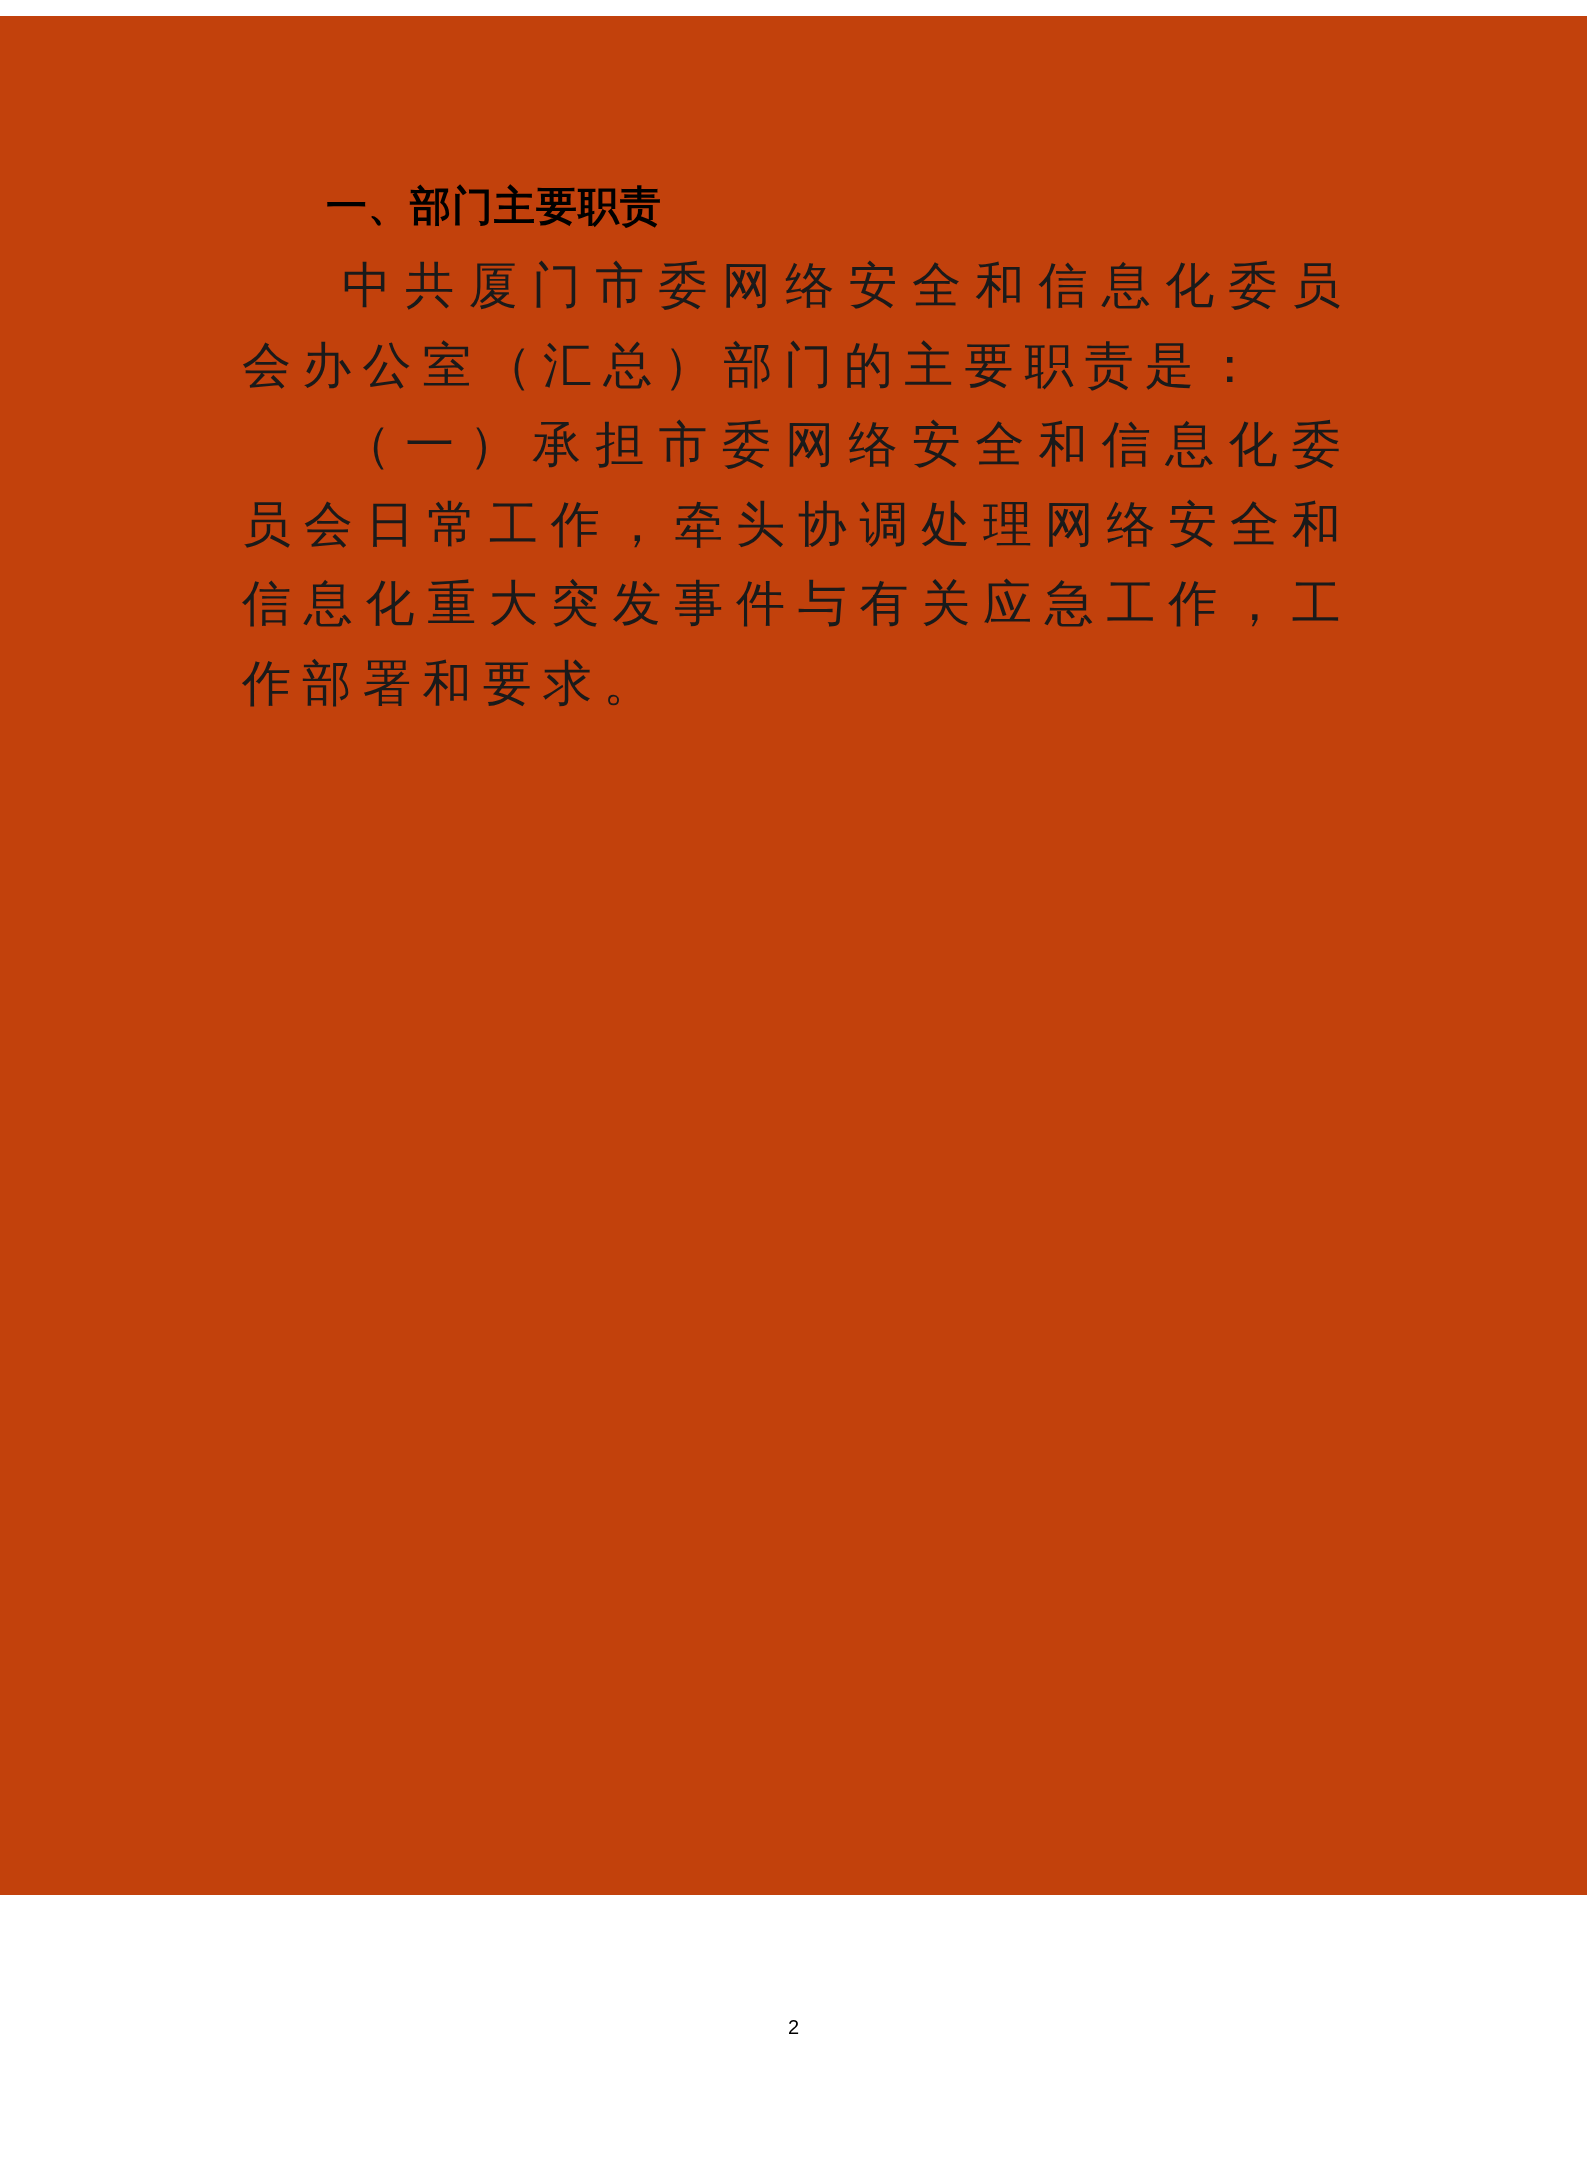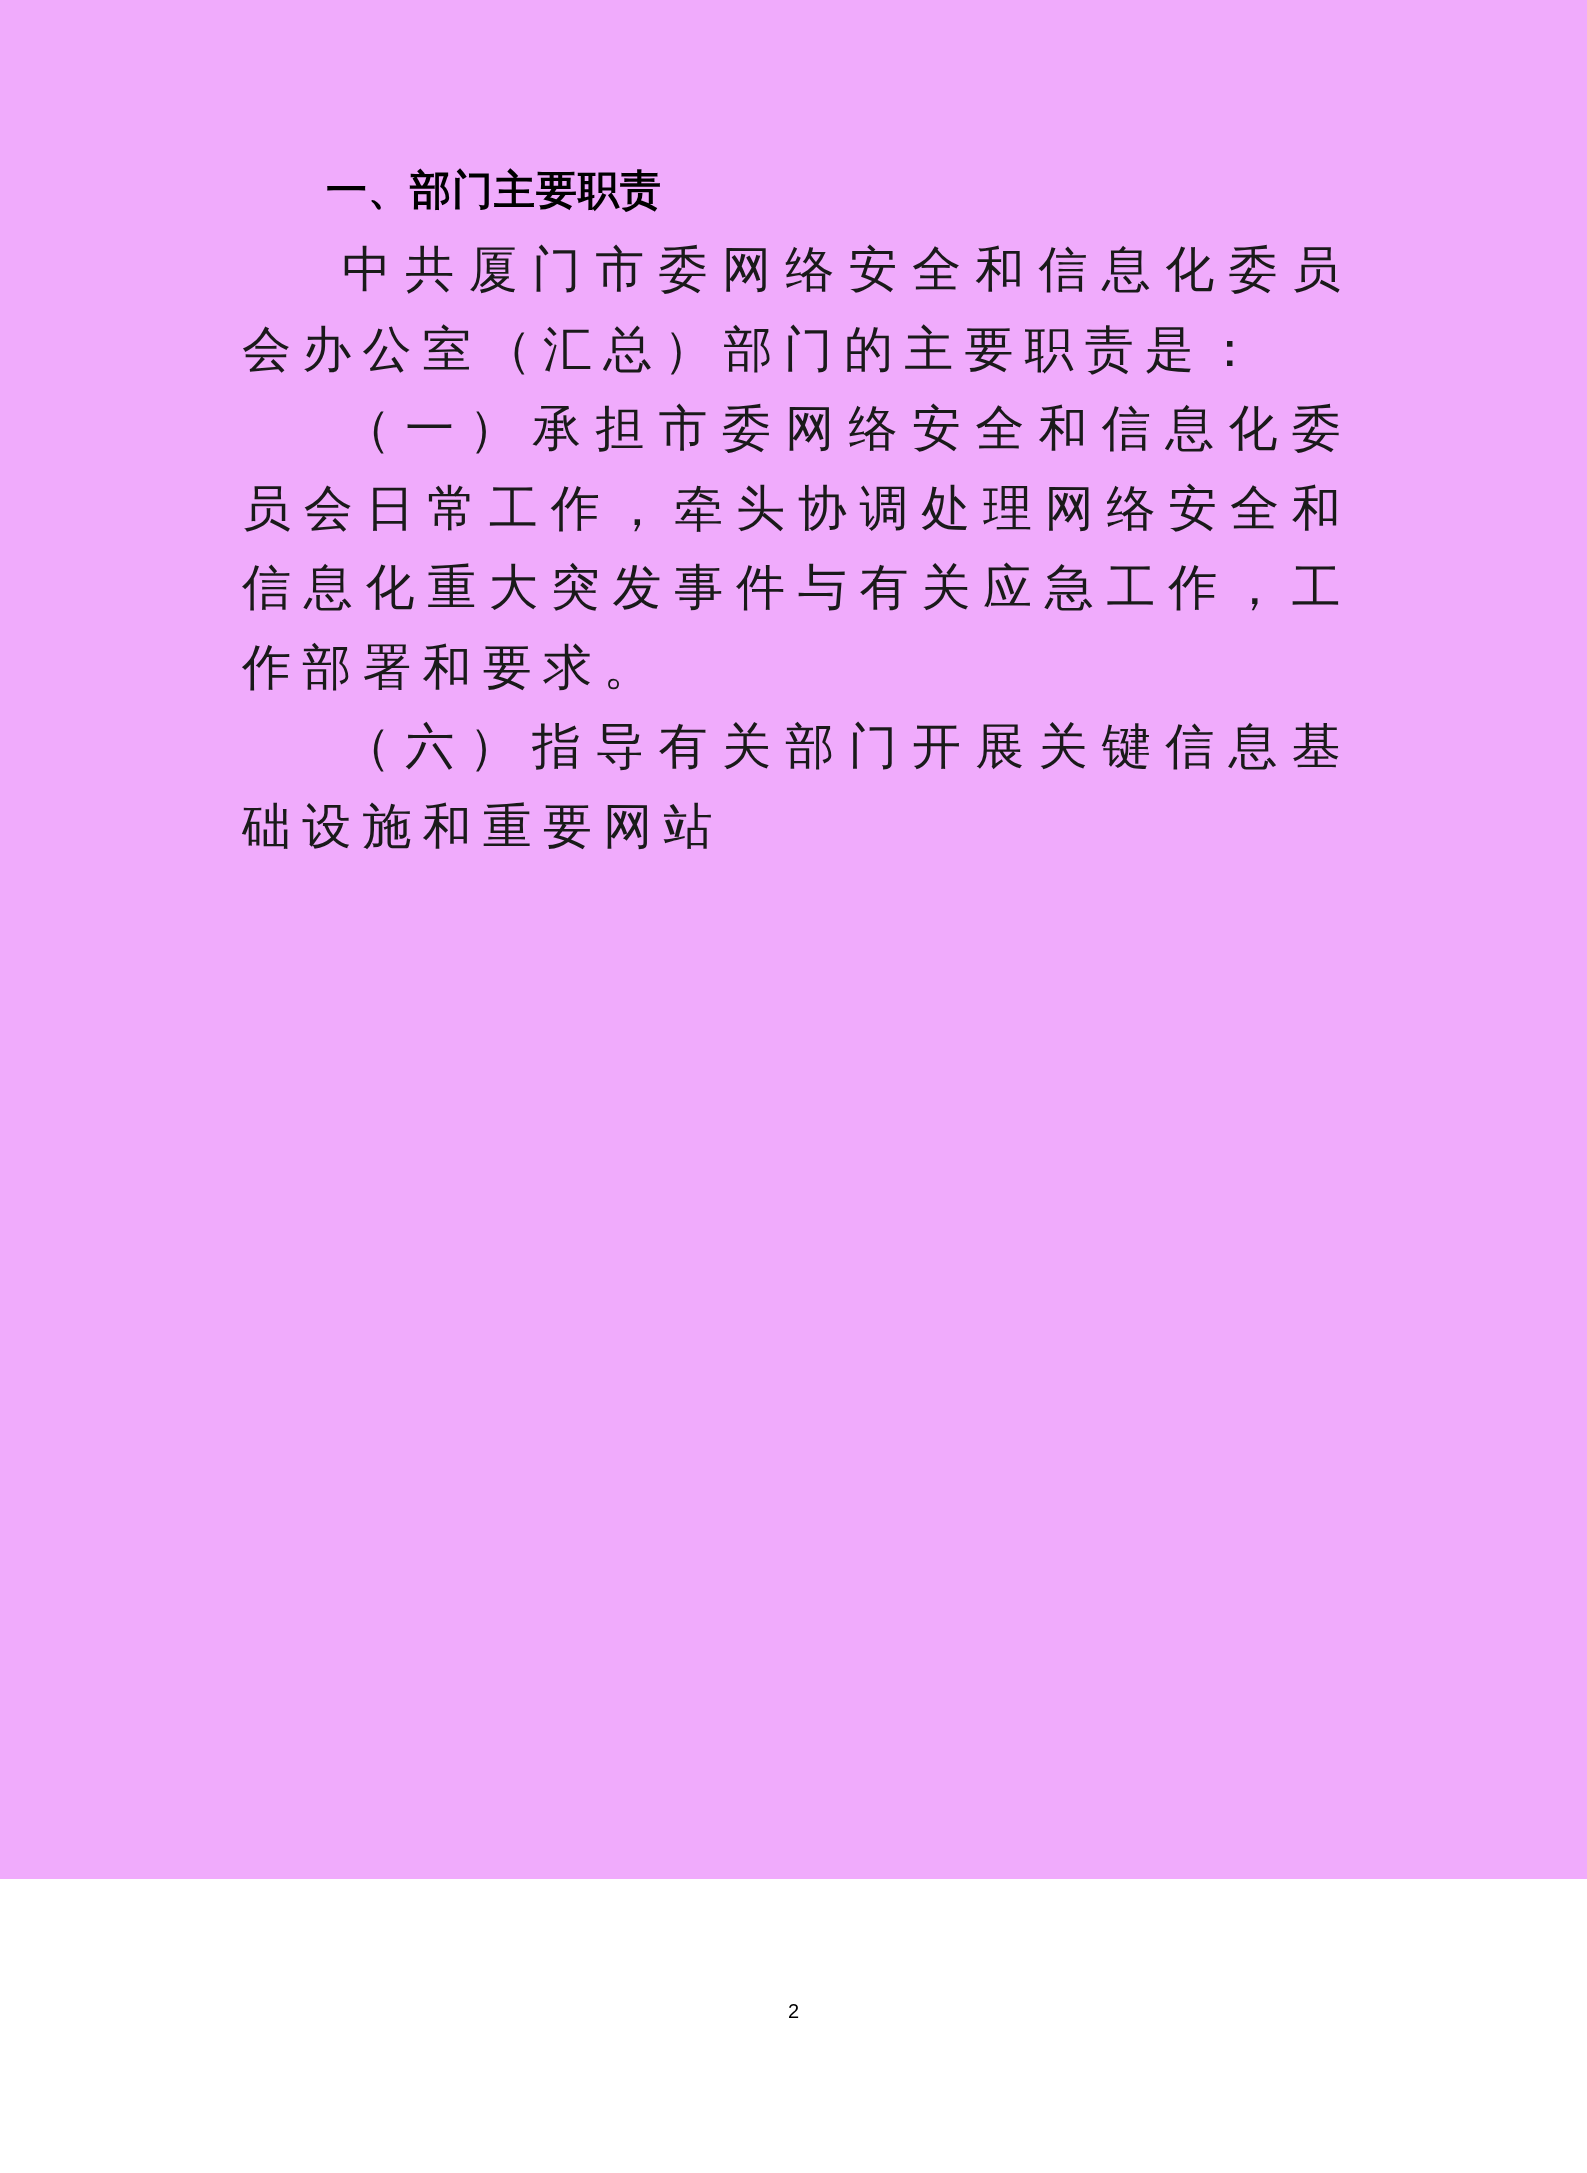--- a/index.html
+++ b/index.html
@@ -1,19 +1,19 @@
 <!DOCTYPE html>
 <html><head>
   <meta charset="utf-8">
   <style>
     html, body { margin: 0; padding: 0; background: #ffffff; }
     body { width: 1587px; height: 2173px; position: relative; overflow: hidden; }
     .page {
-      position: absolute; left: 0; top: 0; width: 1587px; height: 1879px;
-      background: #f0abfc; color: #111111;
+      position: absolute; left: 0; top: 16px; width: 1587px; height: 1879px;
+      background: #c2410c; color: #111111;
     }
     .content {
       position: absolute; left: 242px; top: 150px; width: 1110px;
     }
     .heading {
       font-family: "DejaVu Sans", sans-serif;
       font-weight: bold;
       font-size: 41px;
       line-height: 80px;
       height: 80px;
@@ -41,16 +41,15 @@
     }
   </style>
 </head>
 <body>
 
 <div class="page">
   <div class="content">
     <h2 class="heading">一、部门主要职责</h2>
     <p class="para">中共厦门市委网络安全和信息化委员会办公室（汇总）部门的主要职责是：</p>
     <p class="para">（一）承担市委网络安全和信息化委员会日常工作，牵头协调处理网络安全和信息化重大突发事件与有关应急工作，工作部署和要求。</p>
-    <p class="para">（六）指导有关部门开展关键信息基础设施和重要网站</p>
   </div>
   <div class="page-number">2</div>
 </div>
 
 </body></html>

